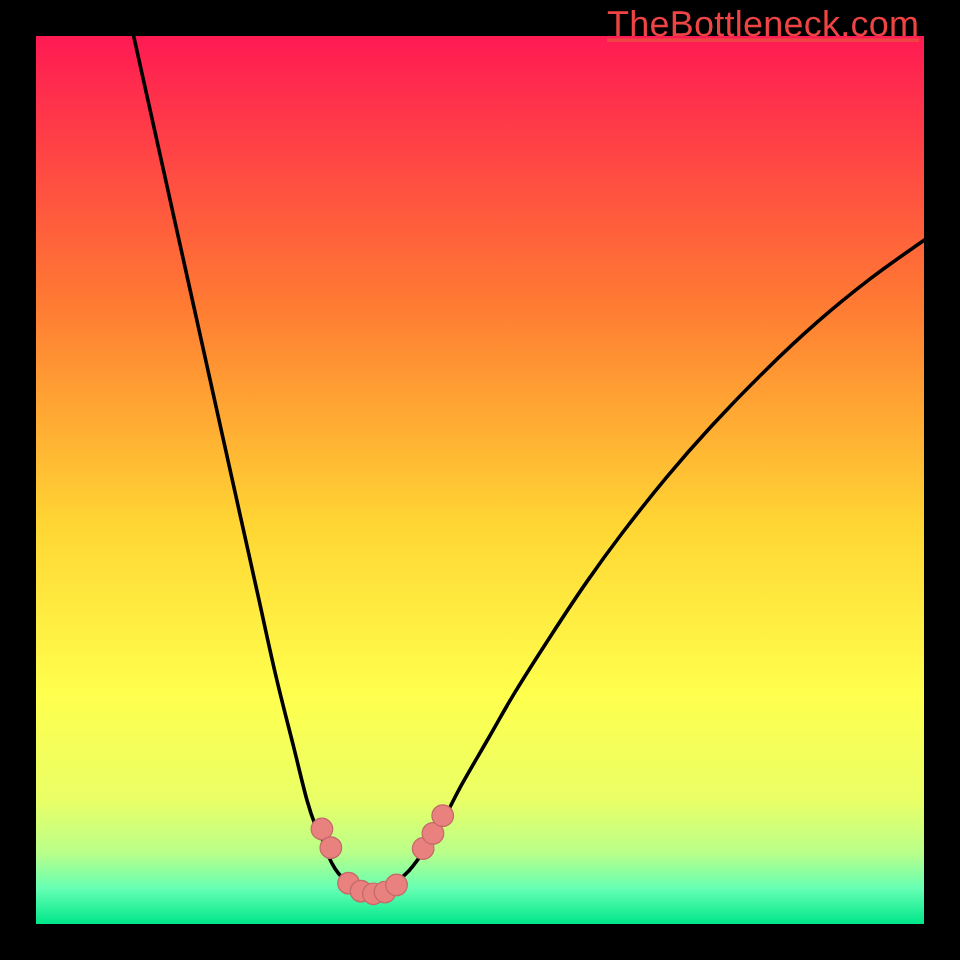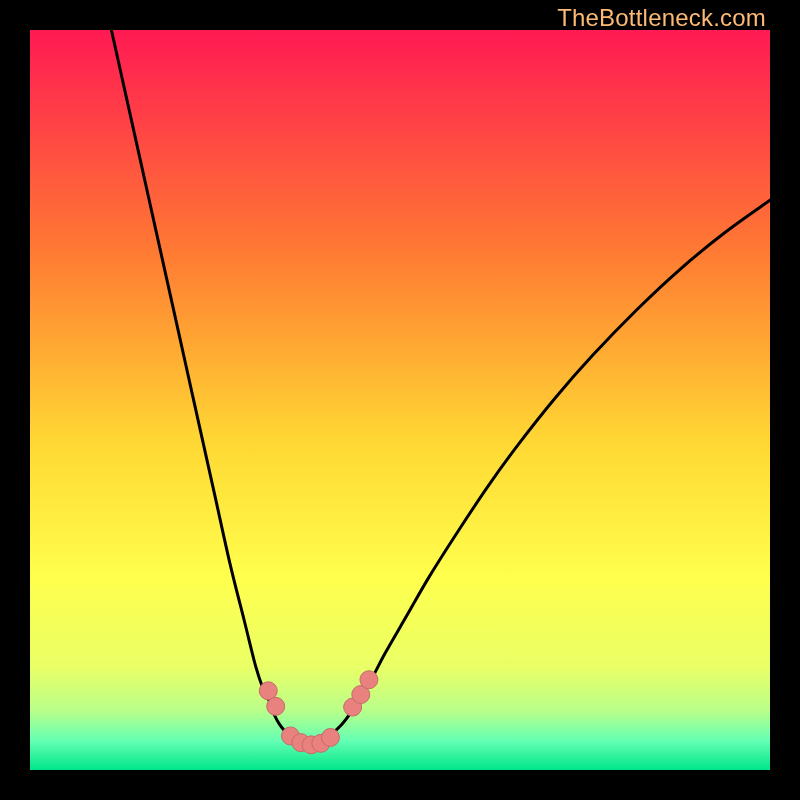--- a/index.html
+++ b/index.html
@@ -23,24 +23,25 @@
     position: absolute;
     left: 0;
     top: 0;
     width: 740px;
     height: 740px;
   }
   .attribution {
     position: absolute;
     top: 4px;
     right: 34px;
-    color: #fdba74;
-    font-size: 24px;
+    color: #ef4444;
+    font-size: 30px;
     font-weight: 400;
     letter-spacing: 0.2px;
+    text-decoration: underline;
   }
   svg { display: block; }
 </style>
 </head>
 <body>
 
 <div class="frame">
   <svg class="plot" viewBox="0 0 740 740">
     <defs>
       <linearGradient id="bg-grad" x1="0" y1="0" x2="0" y2="1">

